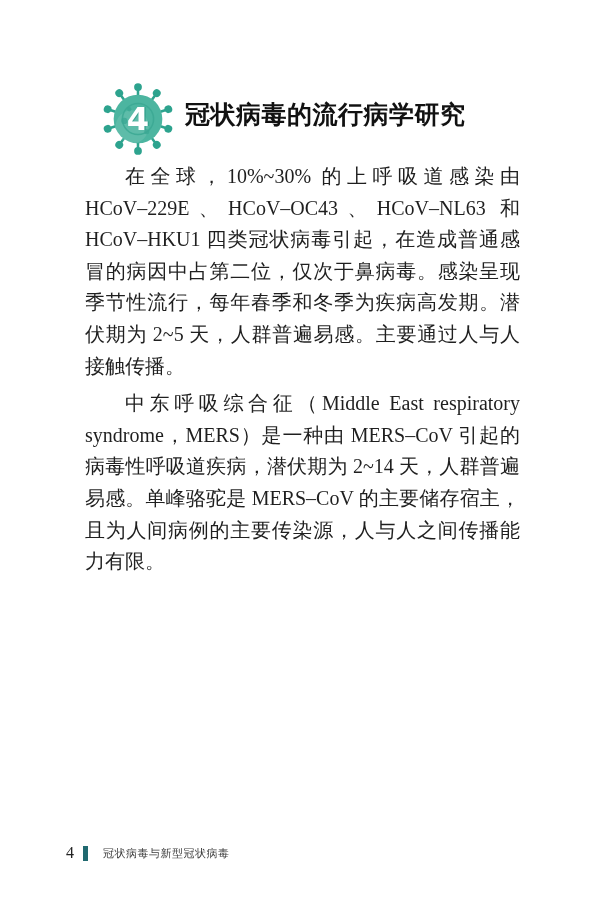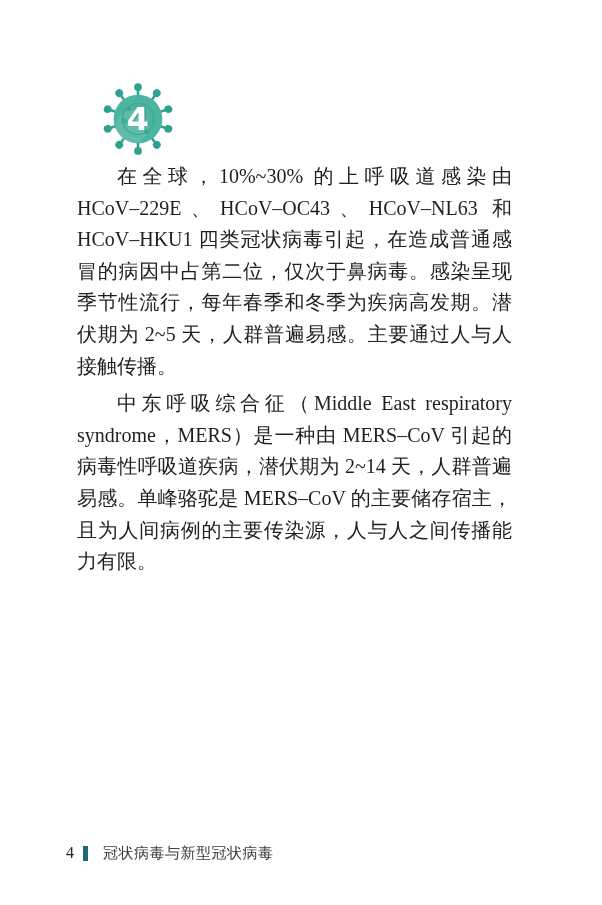--- a/index.html
+++ b/index.html
@@ -72,21 +72,21 @@
     font-weight: 700;
     font-size: 25px;
     letter-spacing: 0.5px;
     color: #111111;
     white-space: nowrap;
   }
 
   
   .doc-body {
     position: absolute;
-    left: 77px;
+    left: 85px;
     top: 161px;
     width: 435px;
     font-size: 20px;
     line-height: 31.6px;
     color: #1F1F1F;
     text-align: justify;
   }
   .doc-body p {
     margin: 0 0 6px 0;
     text-indent: 2em;
@@ -111,21 +111,21 @@
   }
   .footer-bar {
     width: 5px;
     height: 15px;
     background: #206970;
     margin-left: 9px;
     margin-right: 15px;
   }
   .book-title {
     font-family: "Liberation Sans", "DejaVu Sans", sans-serif;
-    font-size: 15px;
+    font-size: 11px;
     letter-spacing: 0.5px;
     color: #3C3C3C;
   }
 </style>
 </head>
 <body>
 
 <div class="page">
 
   <header class="doc-header">
@@ -177,20 +177,21 @@
       <circle class="virus-body" cx="38" cy="38" r="25"></circle>
       <circle class="virus-highlight" cx="32" cy="46" r="17"></circle>
       <circle class="virus-ring" cx="38" cy="38" r="16"></circle>
       <circle class="virus-speck" cx="24" cy="40" r="3.2"></circle>
       <circle class="virus-speck" cx="29" cy="28" r="2.2"></circle>
       <circle class="virus-speck" cx="47" cy="51" r="2.6"></circle>
 
       <text class="chapter-num-shadow" x="39.6" y="49.6" text-anchor="middle">4</text>
       <text class="chapter-num-text" x="38" y="49" text-anchor="middle">4</text>
     </svg>
+    <h1 class="chapter-title">冠状病毒的流行病学研究</h1>
   </header>
 
   <main class="doc-body">
     <p>在全球，10%~30% 的上呼吸道感染由 HCoV–229E、HCoV–OC43、HCoV–NL63 和 HCoV–HKU1 四类冠状病毒引起，在造成普通感冒的病因中占第二位，仅次于鼻病毒。感染呈现季节性流行，每年春季和冬季为疾病高发期。潜伏期为 2~5 天，人群普遍易感。主要通过人与人接触传播。</p>
     <p>中东呼吸综合征（Middle East respiratory syndrome，MERS）是一种由 MERS–CoV 引起的病毒性呼吸道疾病，潜伏期为 2~14 天，人群普遍易感。单峰骆驼是 MERS–CoV 的主要储存宿主，且为人间病例的主要传染源，人与人之间传播能力有限。</p>
   </main>
 
   <footer class="doc-footer">
     <span class="page-num">4</span>
     <span class="footer-bar"></span>

